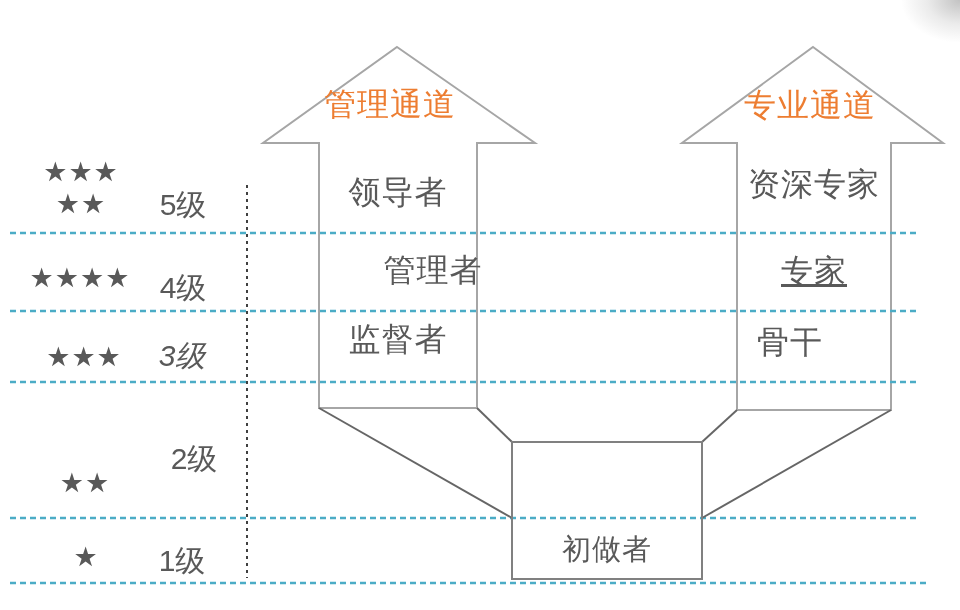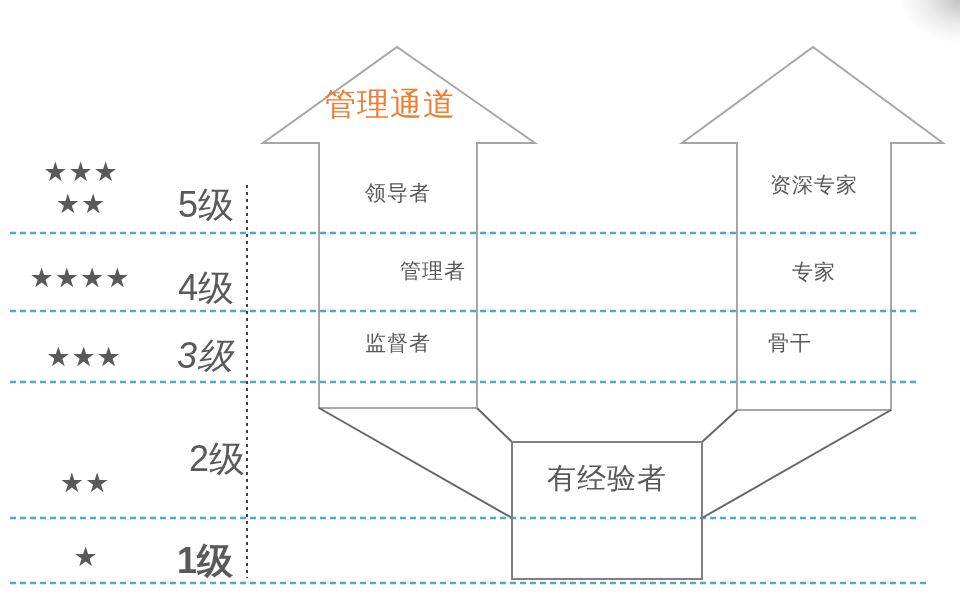--- a/index.html
+++ b/index.html
@@ -22,23 +22,23 @@
 
   
   .t {
     position: absolute;
     transform: translate(-50%, -50%);
     white-space: nowrap;
     line-height: 1;
     color: var(--text-gray, #595959);
   }
   .title  { font-size: 32px; color: var(--accent-orange, #ED7D31); letter-spacing: 1px; font-weight: 400; }
-  .role   { font-size: 21px; letter-spacing: 1px; }
+  .role   { font-size: 32px; letter-spacing: 1px; }
   .stage-txt { font-size: 29px; letter-spacing: 1px; }
-  .lvl    { font-size: 36px; margin-left: 23px; }
+  .lvl    { font-size: 30px; }
   .stars  { font-size: 27px; letter-spacing: 1px; }
 
   #corner-shadow {
     position: absolute;
     right: 0; top: 0;
     width: 58px; height: 42px;
     background: radial-gradient(ellipse at 100% 0%, rgba(145,145,145,0.55) 0%, rgba(175,175,175,0.25) 40%, rgba(255,255,255,0) 72%);
     pointer-events: none;
   }
 </style>
@@ -62,42 +62,43 @@
 
     <line class="connector" x1="319" y1="408" x2="512" y2="518"></line>
     <line class="connector" x1="477" y1="408" x2="512" y2="442"></line>
     <line class="connector" x1="737" y1="410" x2="702" y2="442"></line>
     <line class="connector" x1="891" y1="410" x2="702" y2="518"></line>
 
     <rect class="entry-box" x="512" y="442" width="190" height="137"></rect>
   </svg>
 
   <div class="t title" style="left:390px; top:104px;">管理通道</div>
+  <div class="t title" style="left:810px; top:105px;">专业通道</div>
 
   <div class="t role" style="left:398px; top:192px;">领导者</div>
   <div class="t role" style="left:398px; top:270px;margin-left:35px;">管理者</div>
-  <div class="t role" style="left:398px; top:342px;">监督者</div>
+  <div class="t role" style="left:398px; top:342px;font-family:Liberation Mono, monospace;">监督者</div>
 
   <div class="t role" style="left:814px; top:184px;">资深专家</div>
-  <div class="t role" style="left:814px; top:271px;">专家</div>
+  <div class="t role" style="left:814px; top:271px;text-decoration:underline;">专家</div>
   <div class="t role" style="left:790px; top:342px;">骨干</div>
 
-  <div class="t stage-txt" style="left:607px; top:478px;">有经验者</div>
+  <div class="t stage-txt" style="left:607px; top:549px;">初做者</div>
 
   <div class="t stars" style="left:81px; top:172px;">★★★</div>
   <div class="t stars" style="left:81px; top:204px;">★★</div>
   <div class="t lvl" style="left:183px; top:205px;">5级</div>
 
   <div class="t stars" style="left:80px; top:278px;">★★★★</div>
   <div class="t lvl" style="left:183px; top:288px;text-align:center;">4级</div>
 
   <div class="t stars" style="left:84px; top:357px;">★★★</div>
   <div class="t lvl" style="left:182px; top:356px;font-style:italic;">3级</div>
 
   <div class="t lvl" style="left:194px; top:459px;">2级</div>
   <div class="t stars" style="left:85px; top:483px;">★★</div>
 
   <div class="t stars" style="left:86px; top:557px;">★</div>
-  <div class="t lvl" style="left:182px; top:561px;font-weight:bold;">1级</div>
+  <div class="t lvl" style="left:182px; top:561px;">1级</div>
 
   <div id="corner-shadow"></div>
 
 </div>
 
 </body></html>

